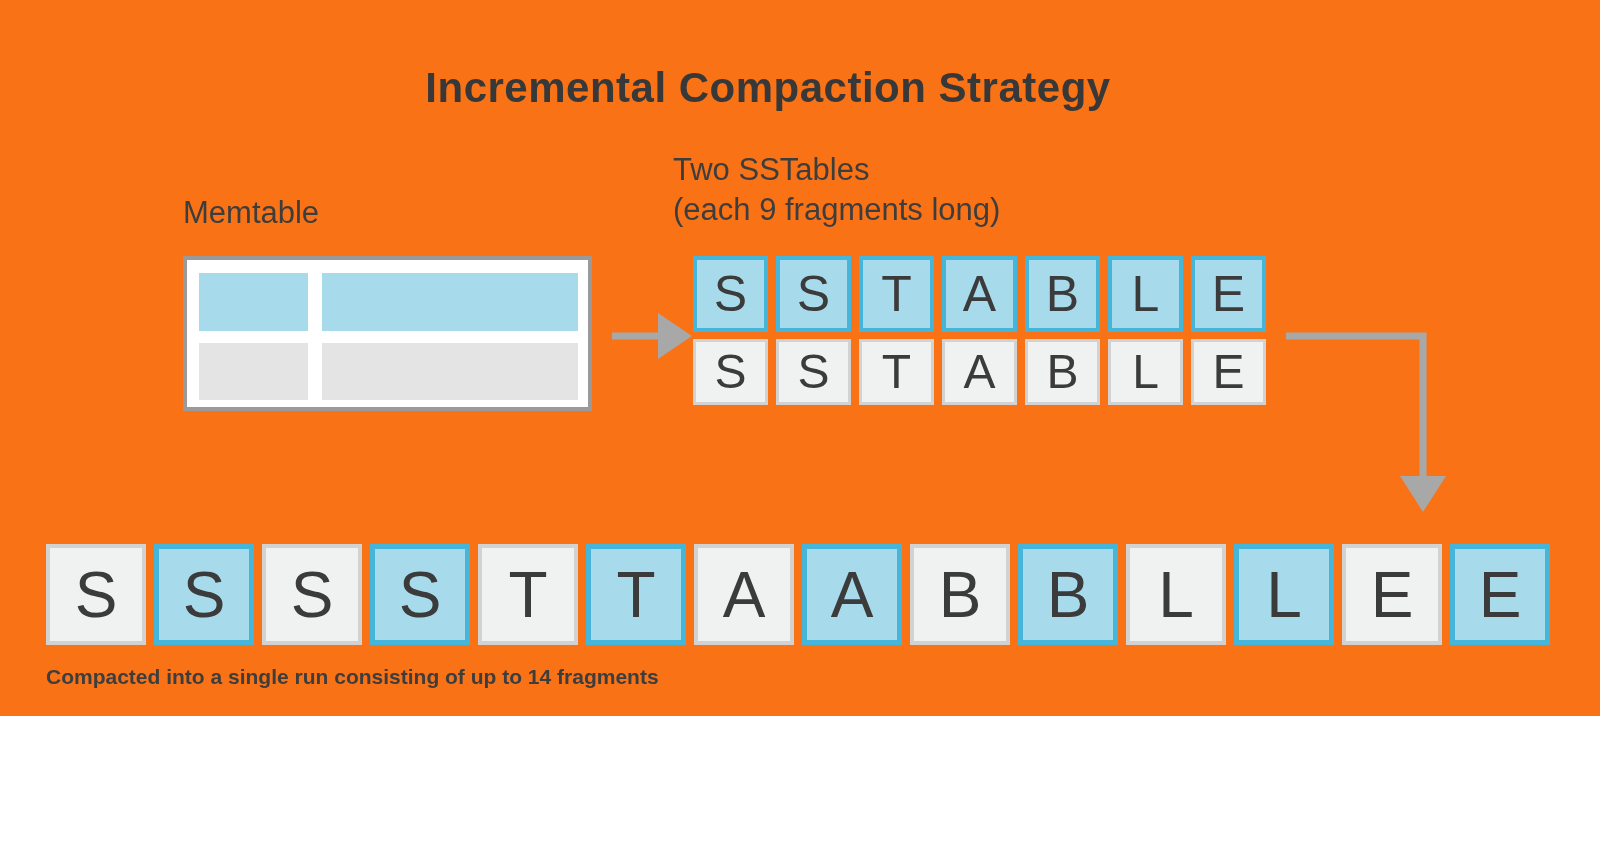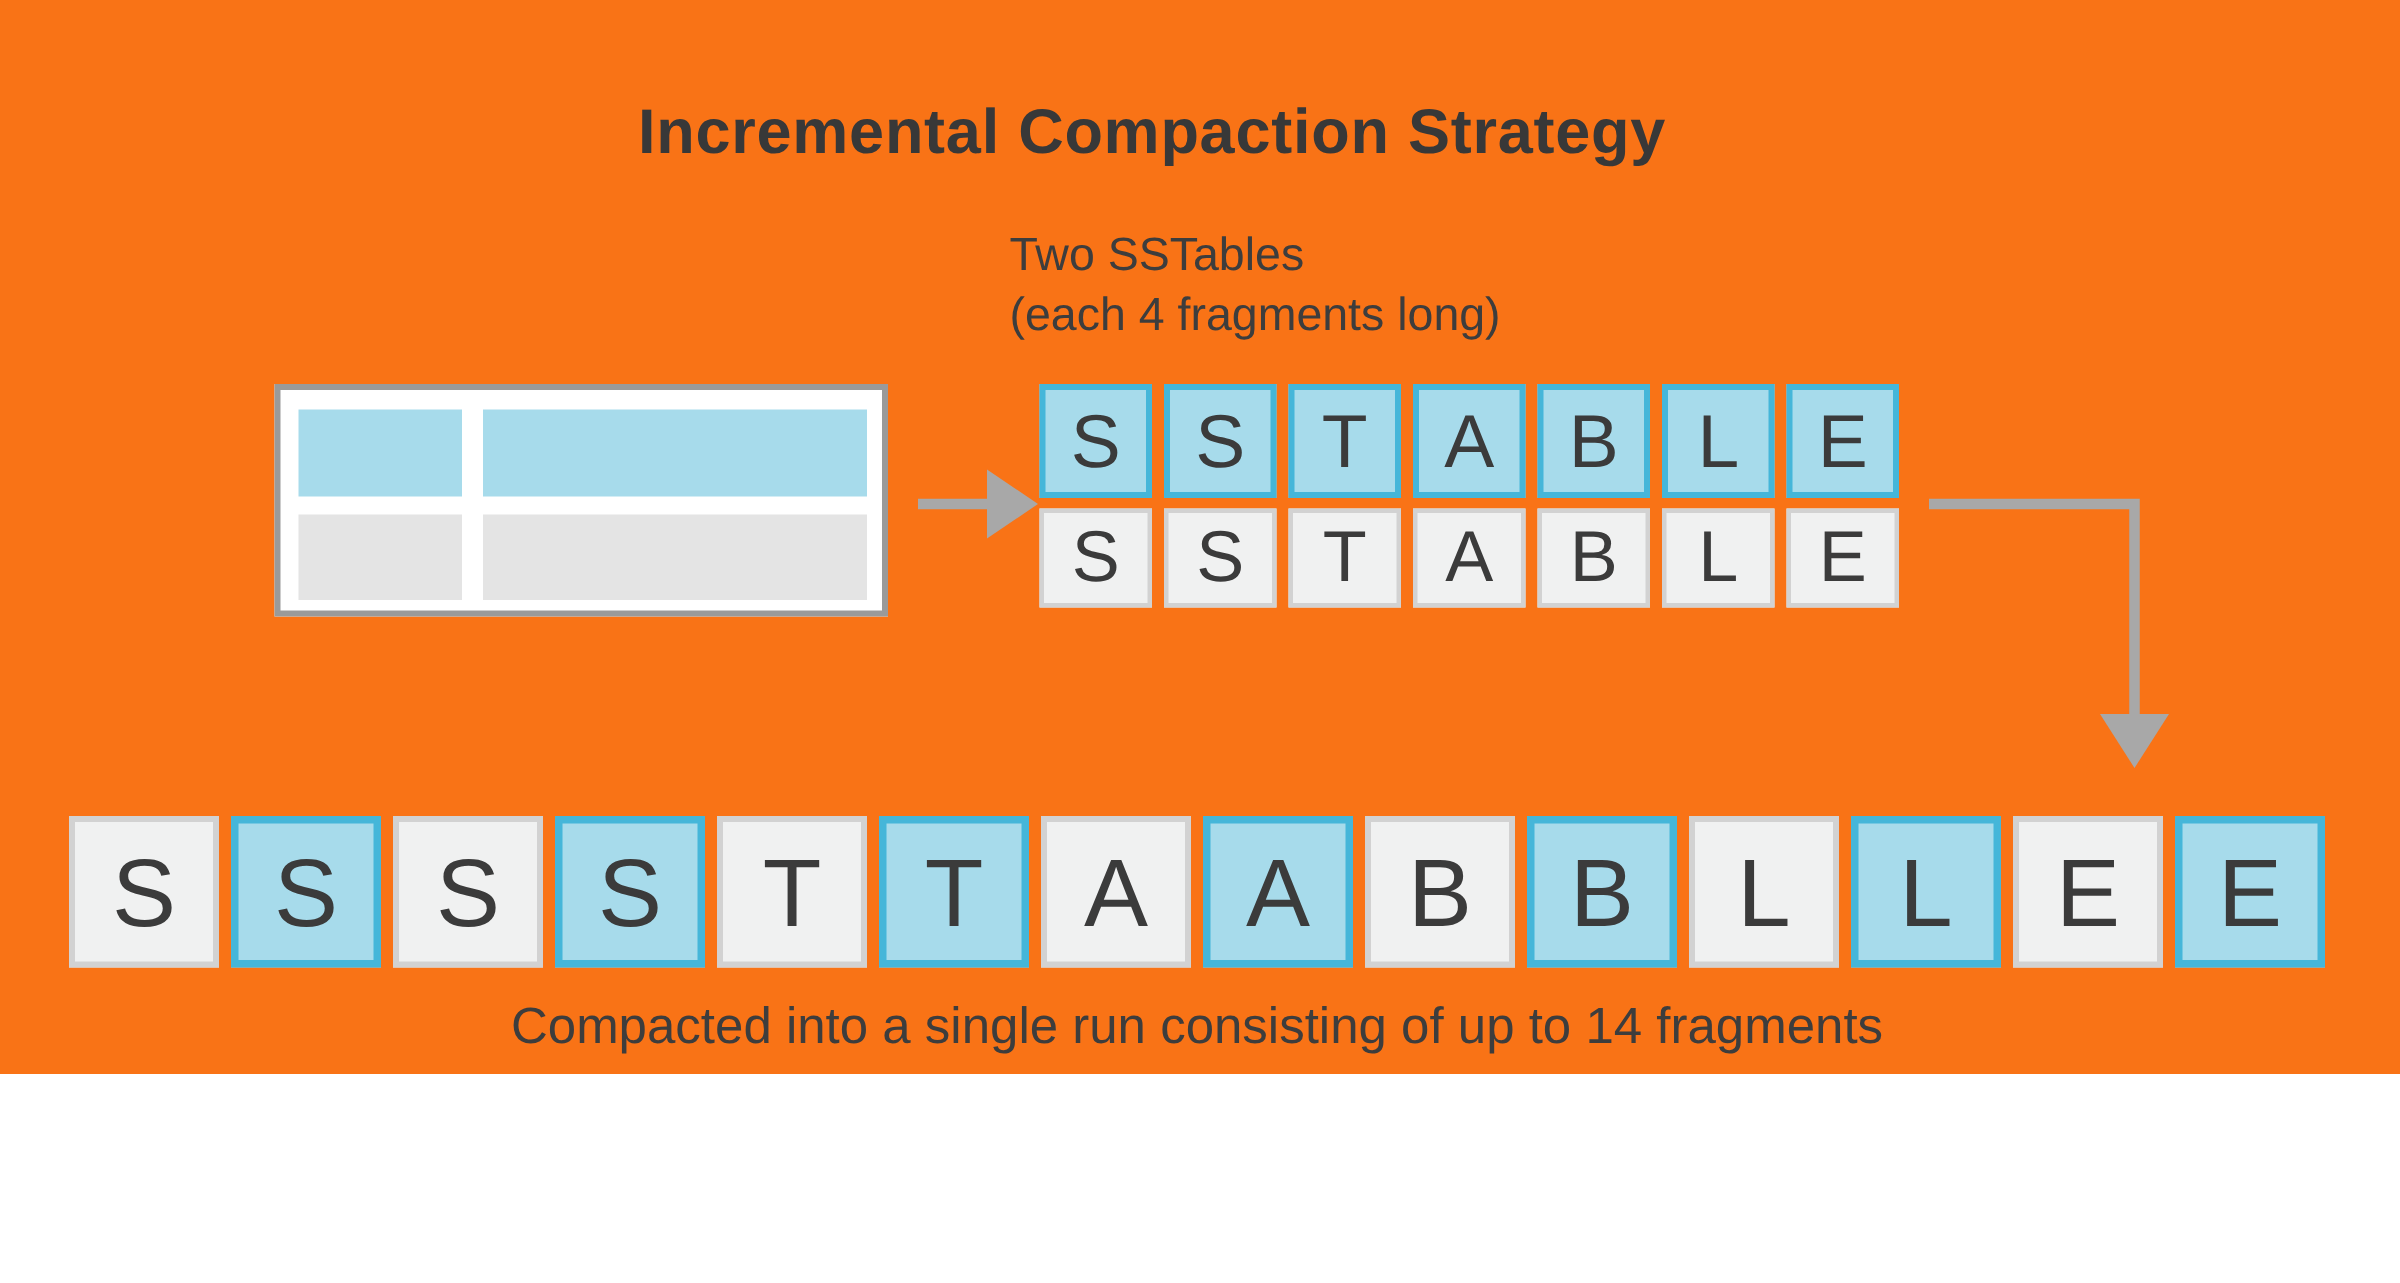--- a/index.html
+++ b/index.html
@@ -53,35 +53,36 @@
   #sstable-row-1 .cell{width:75px;height:76px;font-size:50px;}
   #sstable-row-2{top:339px;left:693px;}
   #sstable-row-2 .cell{width:75px;height:66px;font-size:48px;border-width:3px;}
 
   #compacted-row{top:544px;left:46px;}
   #compacted-row .cell{width:100px;height:101px;font-size:64px;}
   #compacted-row .cell-blue{border-width:5px;}
 
   .caption{
     position:absolute;top:665px;left:46px;width:1504px;
-    text-align:center;font-size:34px;font-weight:400;color:#3d3d3d;
+    font-size:21px;font-weight:700;color:#3d3d3d;
   }
   #arrow-layer{position:absolute;top:0;left:0;width:1600px;height:855px;pointer-events:none;}
 </style>
 </head>
 <body>
 
 <div id="canvas">
 
   <div class="title">Incremental Compaction Strategy</div>
 
+  <div class="section-label" id="memtable-label">Memtable</div>
 
   <div class="section-label" id="sstables-label">
     <div>Two SSTables</div>
-    <div>(each 4 fragments long)</div>
+    <div>(each 9 fragments long)</div>
   </div>
 
   <div id="memtable-box">
     <div class="mem-row">
       <div class="mem-block-left mem-blue"></div>
       <div class="mem-block-right mem-blue"></div>
     </div>
     <div class="mem-row">
       <div class="mem-block-left mem-gray"></div>
       <div class="mem-block-right mem-gray"></div>

